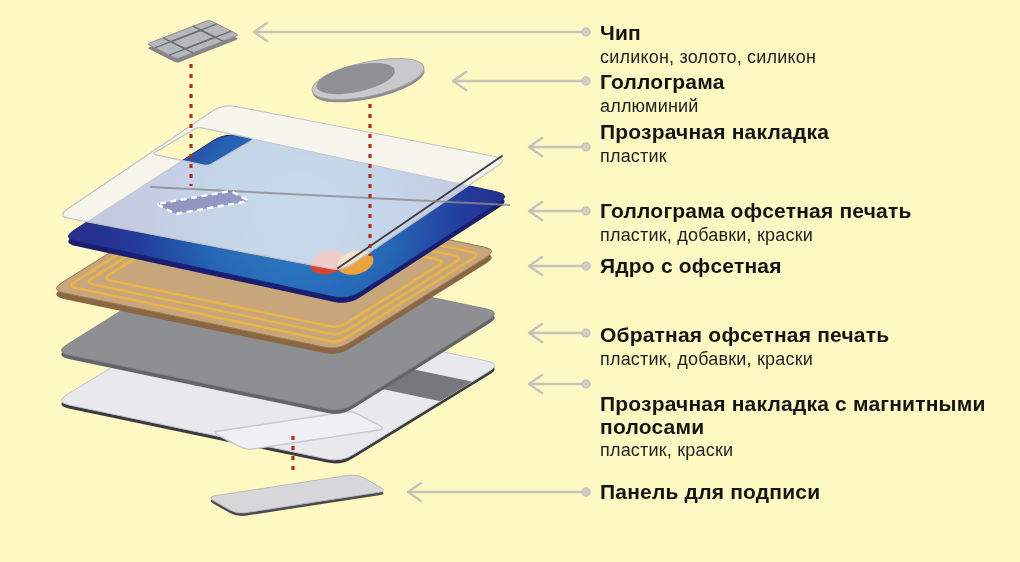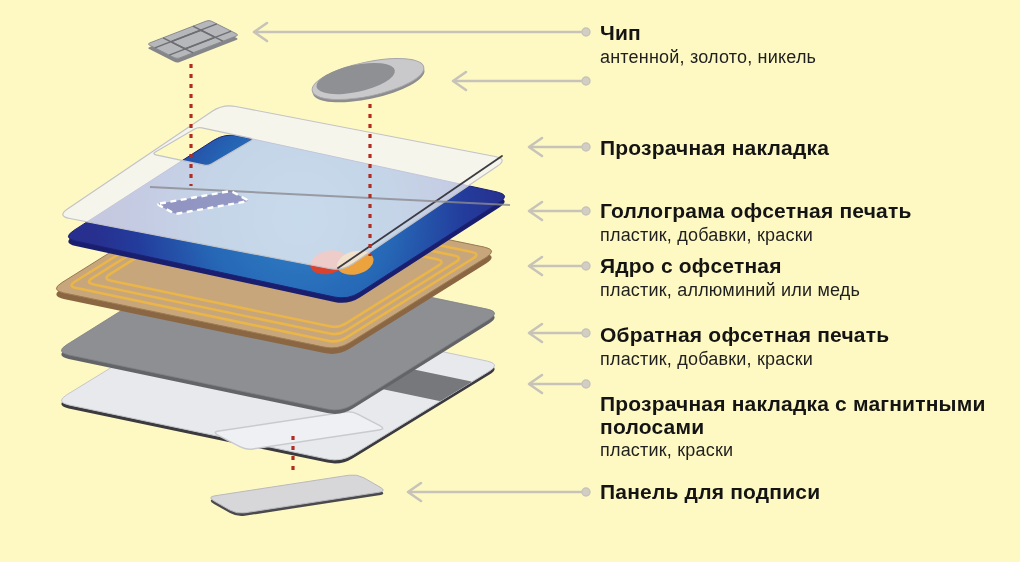--- a/index.html
+++ b/index.html
@@ -133,32 +133,36 @@
           <path d="M 408 492 L 582 492" style="fill:none;stroke:var(--leader_line);stroke-width:2.4"></path>
           <path d="M 421 483 L 408 492 L 421 501" style="fill:none;stroke:var(--leader_line);stroke-width:2.6;stroke-linecap:round;stroke-linejoin:round"></path>
           <circle cx="586" cy="492" r="4" style="fill:var(--leader_bullet);stroke:var(--leader_line);stroke-width:1.4"></circle>
         </g>
       </g>
   </svg>
 
   <div class="labels">
     <div class="label" style="top:22px">
       <div class="label-title">Чип</div>
-      <div class="label-materials">антенной, золото, никель</div>
+      <div class="label-materials">силикон, золото, силикон</div>
     </div>
-    <div class="label" style="top:137px">
+    <div class="label" style="top:71px">
+      <div class="label-title">Голлограма</div>
+      <div class="label-materials">аллюминий</div>
+    </div>
+    <div class="label" style="top:121px">
       <div class="label-title">Прозрачная накладка</div>
+      <div class="label-materials">пластик</div>
     </div>
     <div class="label" style="top:200px">
       <div class="label-title">Голлограма офсетная печать</div>
       <div class="label-materials">пластик, добавки, краски</div>
     </div>
     <div class="label" style="top:255px">
       <div class="label-title">Ядро с офсетная</div>
-      <div class="label-materials">пластик, аллюминий или медь</div>
     </div>
     <div class="label" style="top:324px">
       <div class="label-title">Обратная офсетная печать</div>
       <div class="label-materials">пластик, добавки, краски</div>
     </div>
     <div class="label" style="top:393px">
       <div class="label-title">Прозрачная накладка с магнитными полосами</div>
       <div class="label-materials">пластик, краски</div>
     </div>
     <div class="label" style="top:481px">

